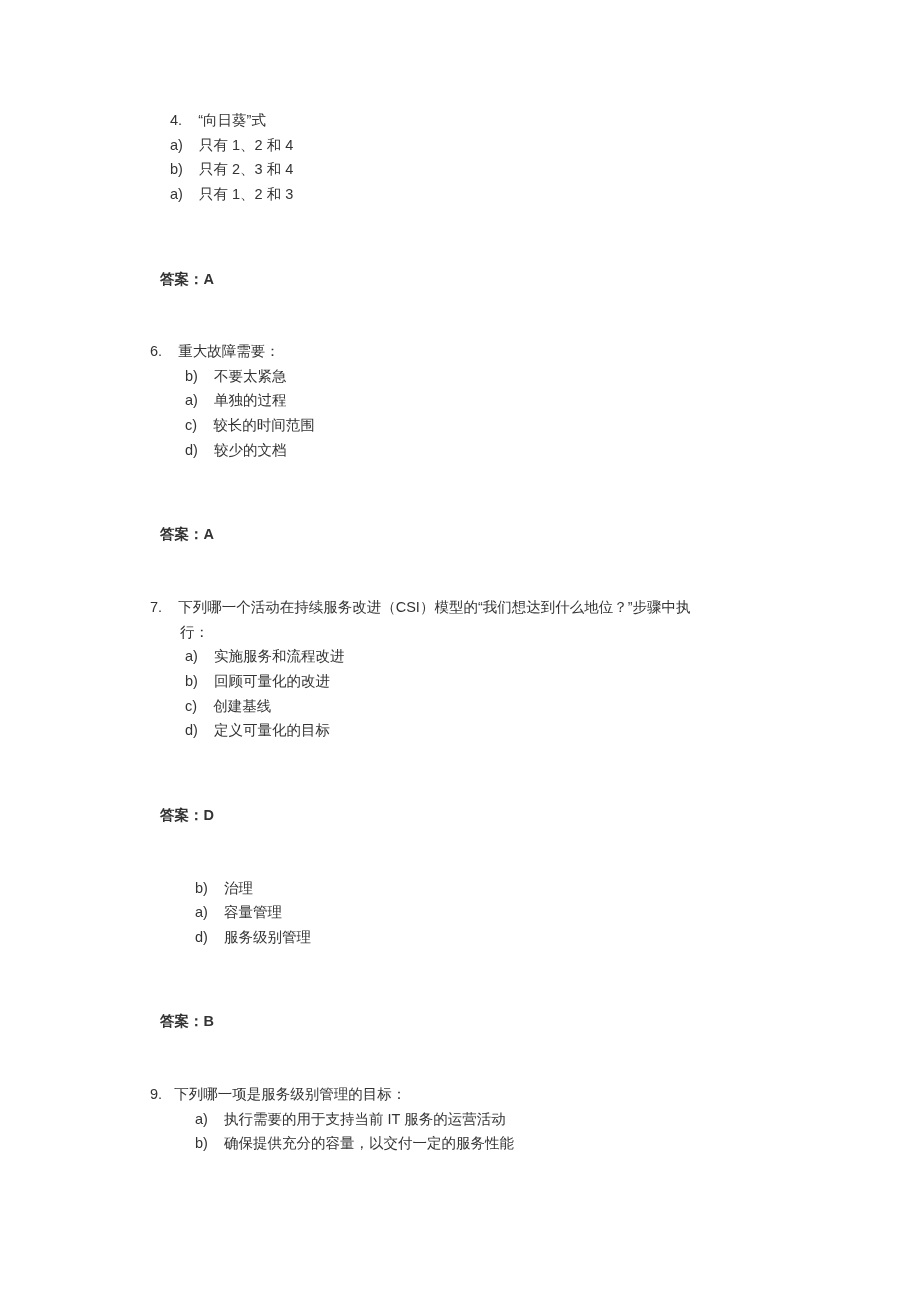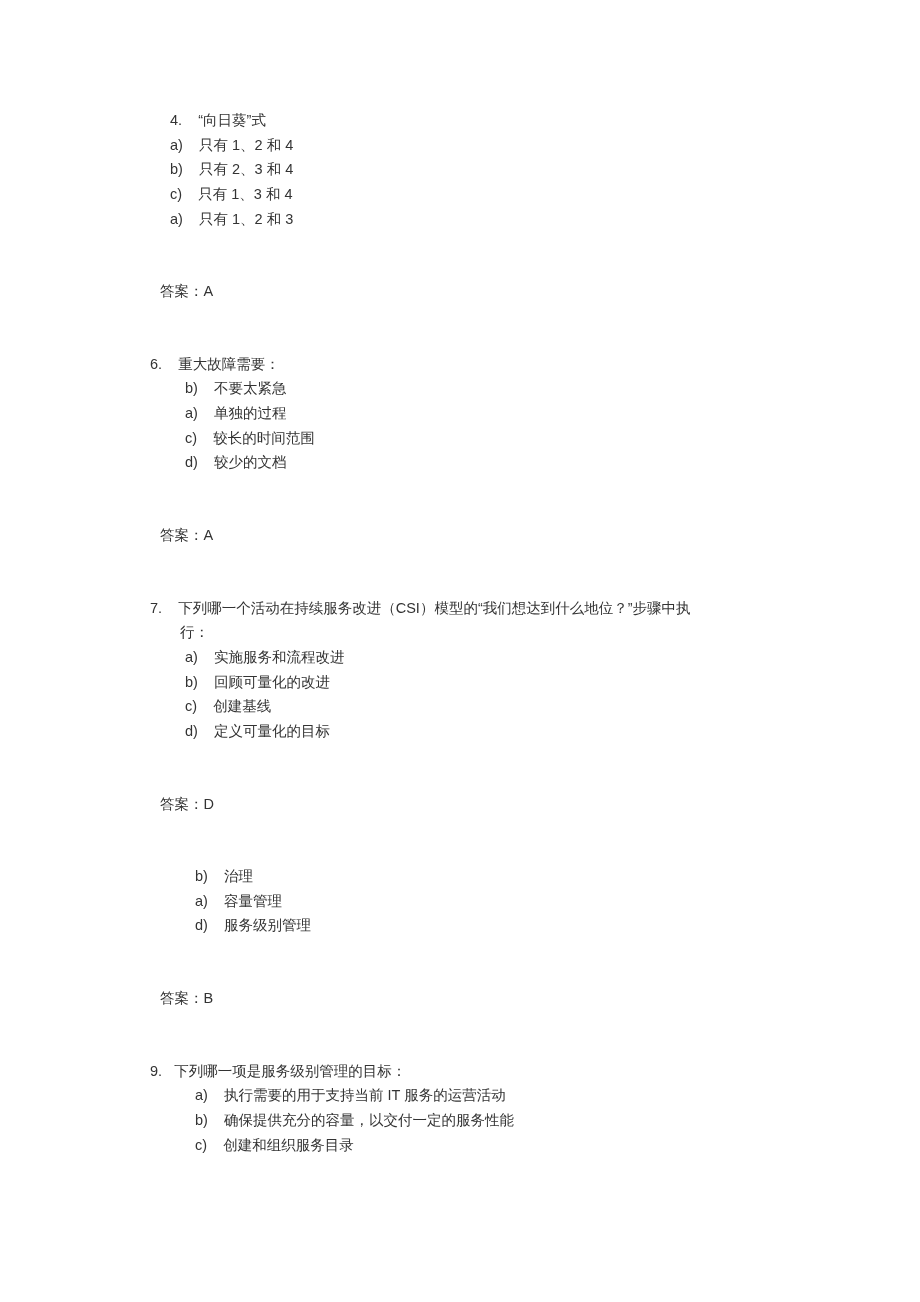--- a/index.html
+++ b/index.html
@@ -25,43 +25,43 @@
     margin-bottom: 0;
   }
   .sub-item {
     padding-left: 20px;
   }
   .options {
     padding-left: 35px;
   }
   .answer {
     padding-left: 10px;
-    margin-top: 48px;
+    margin-top: 60px;
     margin-bottom: 48px;
+    font-weight: bold;
   }
   .q-body {
     padding-left: 30px;
   }
   .q-opts {
     padding-left: 45px;
   }
 </style>
 </head>
 <body>
 
 <div class="page">
 
   <div class="block">
     <div class="sub-item">
       <div class="item-line"><span>4.</span>    <span>“向日葵”式</span></div>
     </div>
     <div class="sub-item">
       <div class="opt-line"><span>a)</span>    <span>只有 1、2 和 4</span></div>
       <div class="opt-line"><span>b)</span>    <span>只有 2、3 和 4</span></div>
-      <div class="opt-line"><span>c)</span>    <span>只有 1、3 和 4</span></div>
       <div class="opt-line"><span>a)</span>    <span>只有 1、2 和 3</span></div>
     </div>
     <div class="answer answer-line">答案：A</div>
   </div>
 
   <div class="block">
     <div class="q-line"><span>6.</span>    <span>重大故障需要：</span></div>
     <div class="options">
       <div class="opt-line"><span>b)</span>    <span>不要太紧急</span></div>
       <div class="opt-line"><span>a)</span>    <span>单独的过程</span></div>
@@ -90,17 +90,16 @@
       <div class="opt-line"><span>d)</span>    <span>服务级别管理</span></div>
     </div>
     <div class="answer answer-line">答案：B</div>
   </div>
 
   <div class="block">
     <div class="q-line"><span>9.</span>   <span>下列哪一项是服务级别管理的目标：</span></div>
     <div class="q-opts">
       <div class="opt-line"><span>a)</span>    <span>执行需要的用于支持当前 IT 服务的运营活动</span></div>
       <div class="opt-line"><span>b)</span>    <span>确保提供充分的容量，以交付一定的服务性能</span></div>
-      <div class="opt-line"><span>c)</span>    <span>创建和组织服务目录</span></div>
     </div>
   </div>
 
 </div>
 
 </body></html>

